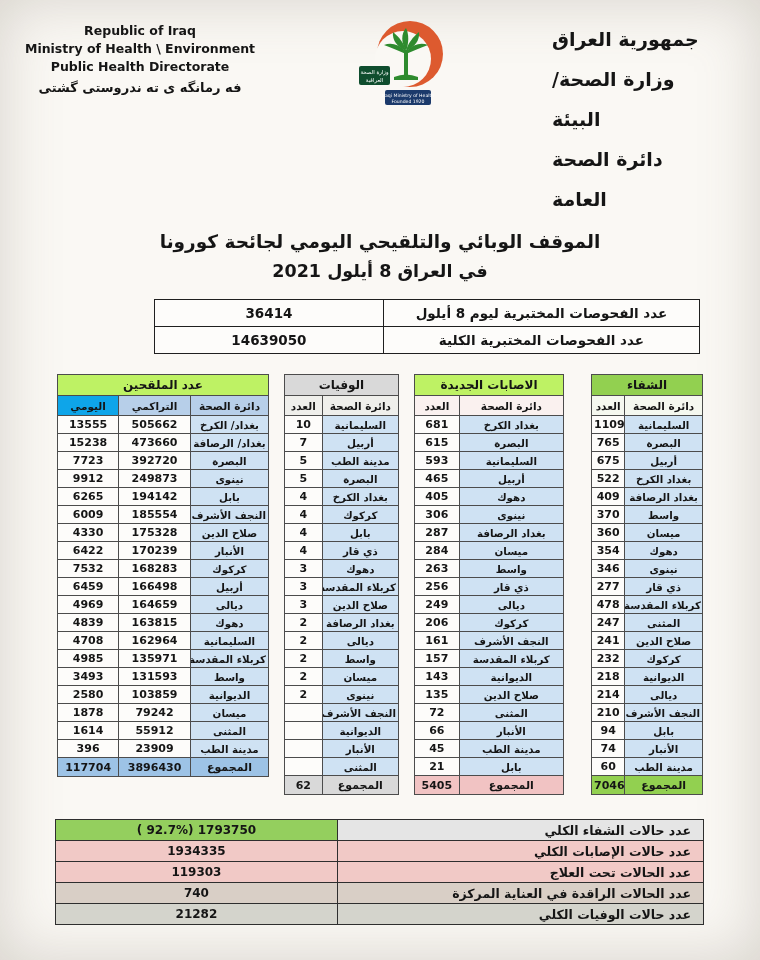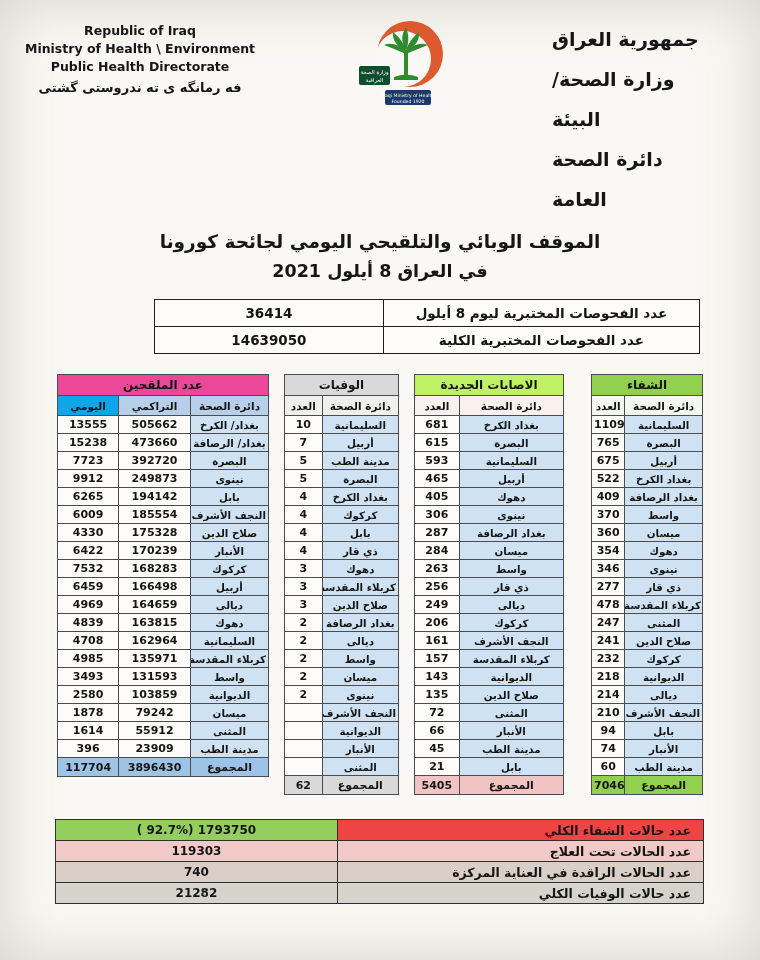--- a/index.html
+++ b/index.html
@@ -119,21 +119,21 @@
   <div class="tables-row">
     <div class="stats" data-table="vaccinated">
         <table class="data-table">
           <colgroup>
             <col style="width: 29%;">
             <col style="width: 34%;">
             <col style="width: 37%;">
           </colgroup>
           <tbody>
             <tr>
-              <th colspan="3" class="tbl-title" style="background: #ec4899; margin-top: 12px;">عدد الملقحين</th>
+              <th colspan="3" class="tbl-title" style="background: #bef264; margin-top: 12px;">عدد الملقحين</th>
             </tr>
             <tr>
               <th class="col-head" style="background: #0ea5e9;">اليومي</th>
               <th class="col-head" style="background: rgb(183, 207, 233);">التراكمي</th>
               <th class="col-head" style="background: rgb(183, 207, 233);">دائرة الصحة</th>
             </tr>
             <tr>
               <td>13555</td>
               <td>505662</td>
               <td class="name-col">بغداد/ الكرخ</td>
@@ -538,21 +538,25 @@
             </tr>
           </tbody>
         </table>
       </div>
   </div>
 
   <table class="summary" data-table="summary">
       <tbody>
         <tr>
           <td class="val" style="background: rgb(148, 207, 94);">( 92.7%) 1793750</td>
-          <td class="lbl" style="background: #ef4444; margin-top: 8px;">عدد حالات الشفاء الكلي</td>
+          <td class="lbl" style="background: #e5e5e5; margin-top: 8px;">عدد حالات الشفاء الكلي</td>
+        </tr>
+        <tr>
+          <td class="val" style="background: rgb(241, 201, 198);">1934335</td>
+          <td class="lbl" style="background: rgb(241, 201, 198);">عدد حالات الإصابات الكلي</td>
         </tr>
         <tr>
           <td class="val" style="background: rgb(241, 201, 198);">119303</td>
           <td class="lbl" style="background: rgb(241, 201, 198);">عدد الحالات تحت العلاج</td>
         </tr>
         <tr>
           <td class="val" style="background: rgb(217, 207, 198);">740</td>
           <td class="lbl" style="background: rgb(217, 207, 198); margin-top: 48px;">عدد الحالات الراقدة في العناية المركزة</td>
         </tr>
         <tr>

